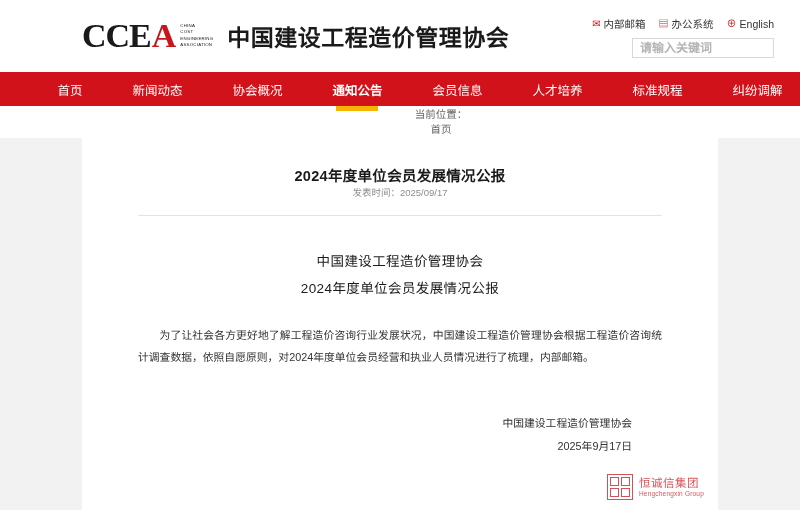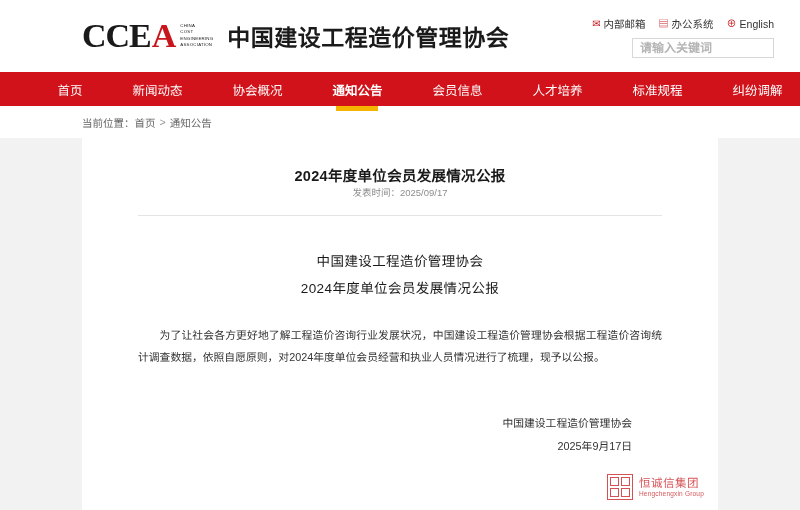--- a/index.html
+++ b/index.html
@@ -164,20 +164,21 @@
 
   
   .crumb-wrap {
     background: #ffffff;
     height: 32px;
     display: flex;
     align-items: center;
     padding-left: 82px;
     font-size: 10.5px;
     color: #666;
+    flex-direction: column;
   }
   .crumb-wrap a { color: #666; text-decoration: none; }
   .crumb-sep { margin: 0 4px; color: #999; }
 
   
   .page-bg {
     background: #f2f2f2;
     height: 372px;
     padding: 0 82px;
     position: relative;
@@ -346,21 +347,21 @@
       <span>发表时间：</span><span>2025/09/17</span>
     </div>
 
     <div class="divider"></div>
 
     <div class="doc-head">
       <div>中国建设工程造价管理协会</div>
       <div>2024年度单位会员发展情况公报</div>
     </div>
 
-    <div class="doc-para">为了让社会各方更好地了解工程造价咨询行业发展状况，中国建设工程造价管理协会根据工程造价咨询统计调查数据，依照自愿原则，对2024年度单位会员经营和执业人员情况进行了梳理，现予以公报。</div>
+    <div class="doc-para">为了让社会各方更好地了解工程造价咨询行业发展状况，中国建设工程造价管理协会根据工程造价咨询统计调查数据，依照自愿原则，对2024年度单位会员经营和执业人员情况进行了梳理，内部邮箱。</div>
 
 
     <div class="sign">
       <div>中国建设工程造价管理协会</div>
       <div>2025年9月17日</div>
     </div>
 
     <div class="watermark">
       <div class="wm-seal">
         <i></i>

